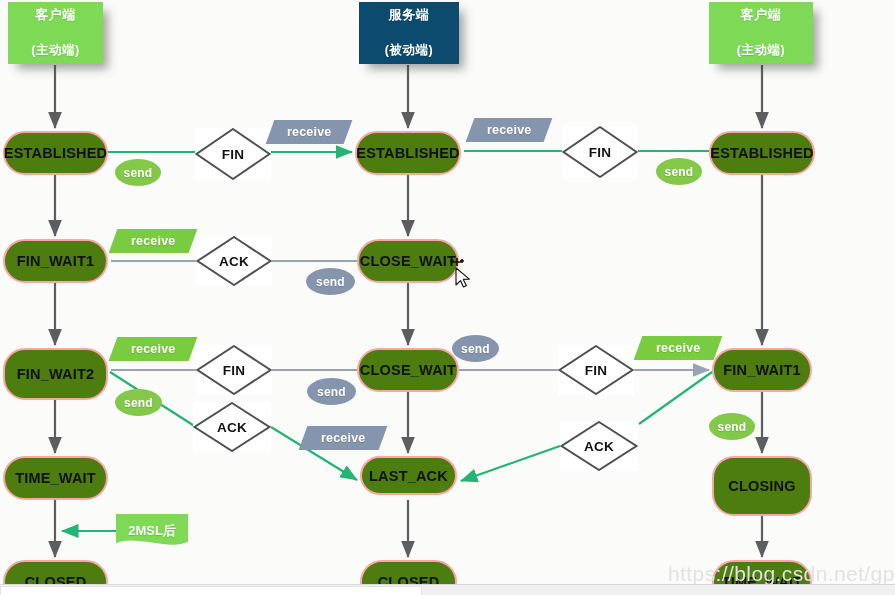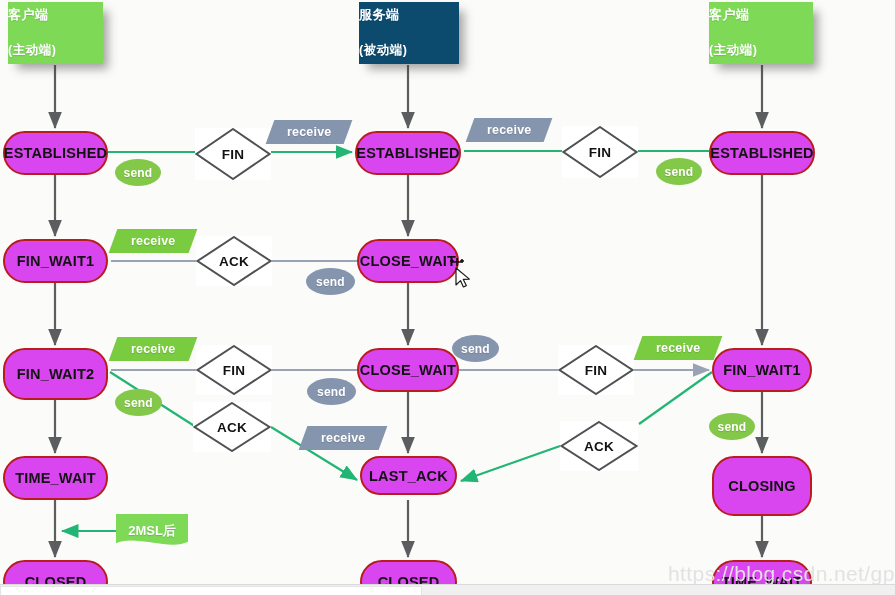--- a/index.html
+++ b/index.html
@@ -12,36 +12,36 @@
     width:895px;height:595px;
     background:#fbfbfa;
     overflow:hidden;
   }
   #edges{position:absolute;left:0;top:0;width:895px;height:595px;}
 
   
   .lane-head{
     position:absolute;
     display:flex;flex-direction:column;
-    justify-content:center;
+    align-items:center;justify-content:center;
     color:#ffffff;
     font-size:13px;font-weight:bold;
     line-height:1.55;
     letter-spacing:.5px;
     box-shadow:7px 7px 9px -2px rgba(60,60,60,.45);
     text-shadow:0 1px 1px rgba(0,0,0,.12);
   }
   .lane-head .l2{font-size:12.5px;margin-top:16px;}
 
   
   .state{
     position:absolute;
     display:flex;align-items:center;justify-content:center;
-    background:#d946ef;
-    border:2px solid #b91c1c;
+    background:#4d7c0f;
+    border:2px solid #fca5a5;
     border-radius:22px;
     color:#121212;
     font-size:14.5px;
     font-weight:600;
     letter-spacing:.2px;
     white-space:nowrap;
     box-sizing:border-box;
   }
 
   

